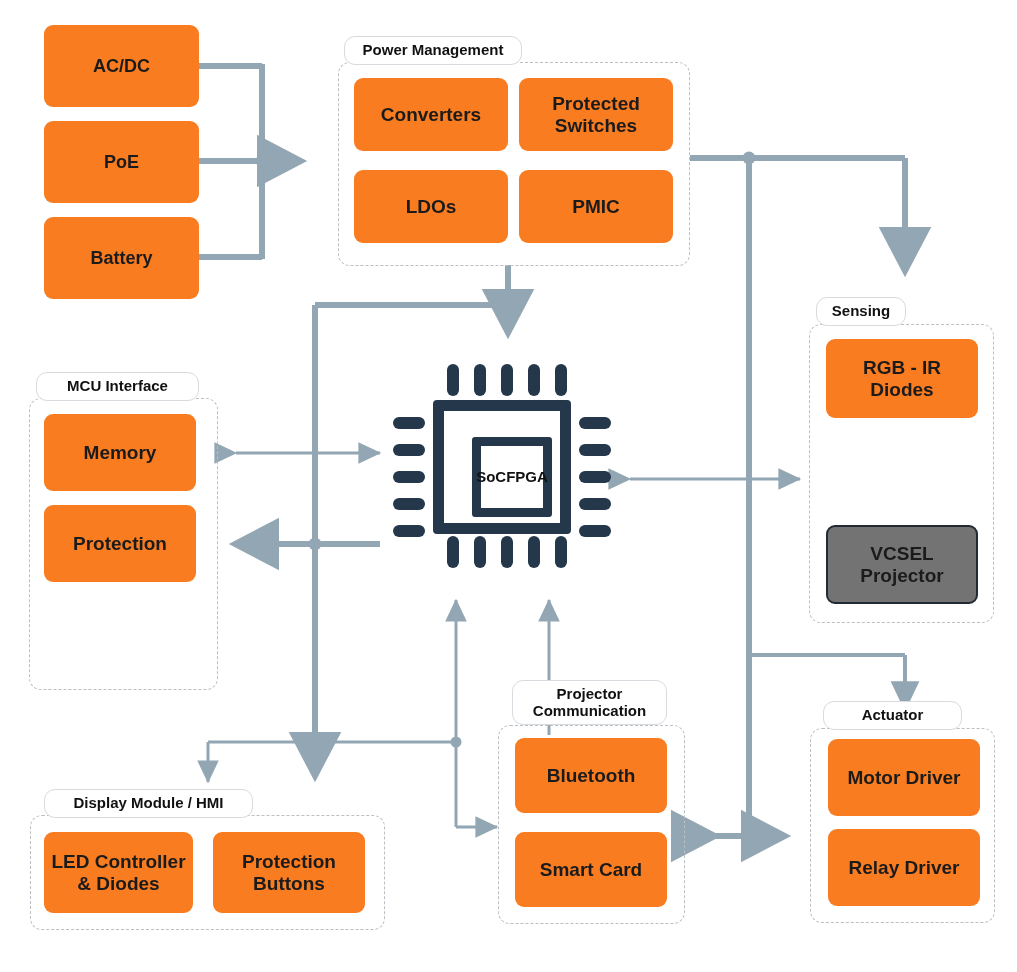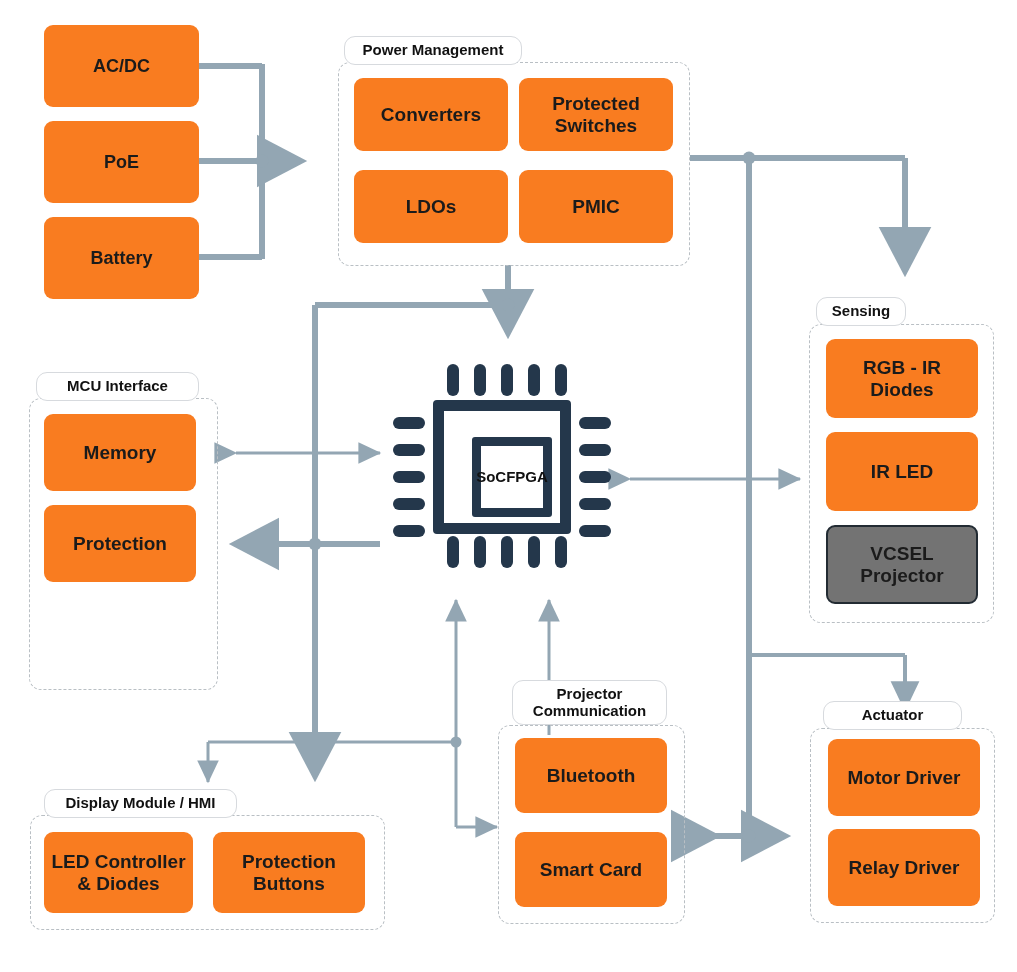--- a/index.html
+++ b/index.html
@@ -132,29 +132,26 @@
     <span>Protection</span>
   </div>
 
   <div class="grp" style="left:809px;top:324px;width:185px;height:299px;"></div>
   <div class="grp-label" style="left:816px;top:297px;width:90px;height:29px;font-size:15px;">
     <span>Sensing</span>
   </div>
   <div class="blk" style="left:826px;top:339px;width:152px;height:79px;font-size:19px;">
     <span>RGB - IR Diodes</span>
   </div>
-  <div class="blk" style="left:826px;top:432px;width:152px;height:79px;font-size:19px;">
-    <span>IR LED</span>
-  </div>
   <div class="blk white" style="left:826px;top:525px;width:152px;height:79px;font-size:19px;">
     <span>VCSEL Projector</span>
   </div>
 
   <div class="grp" style="left:30px;top:815px;width:355px;height:115px;"></div>
-  <div class="grp-label" style="left:44px;top:789px;width:193px;height:29px;font-size:15px;">
+  <div class="grp-label" style="left:44px;top:789px;width:209px;height:29px;font-size:15px;">
     <span>Display Module / HMI</span>
   </div>
   <div class="blk" style="left:44px;top:832px;width:149px;height:81px;font-size:19px;">
     <span>LED Controller &amp; Diodes</span>
   </div>
   <div class="blk" style="left:213px;top:832px;width:152px;height:81px;font-size:19px;">
     <span>Protection Buttons</span>
   </div>
 
   <div class="grp" style="left:498px;top:725px;width:187px;height:199px;"></div>

